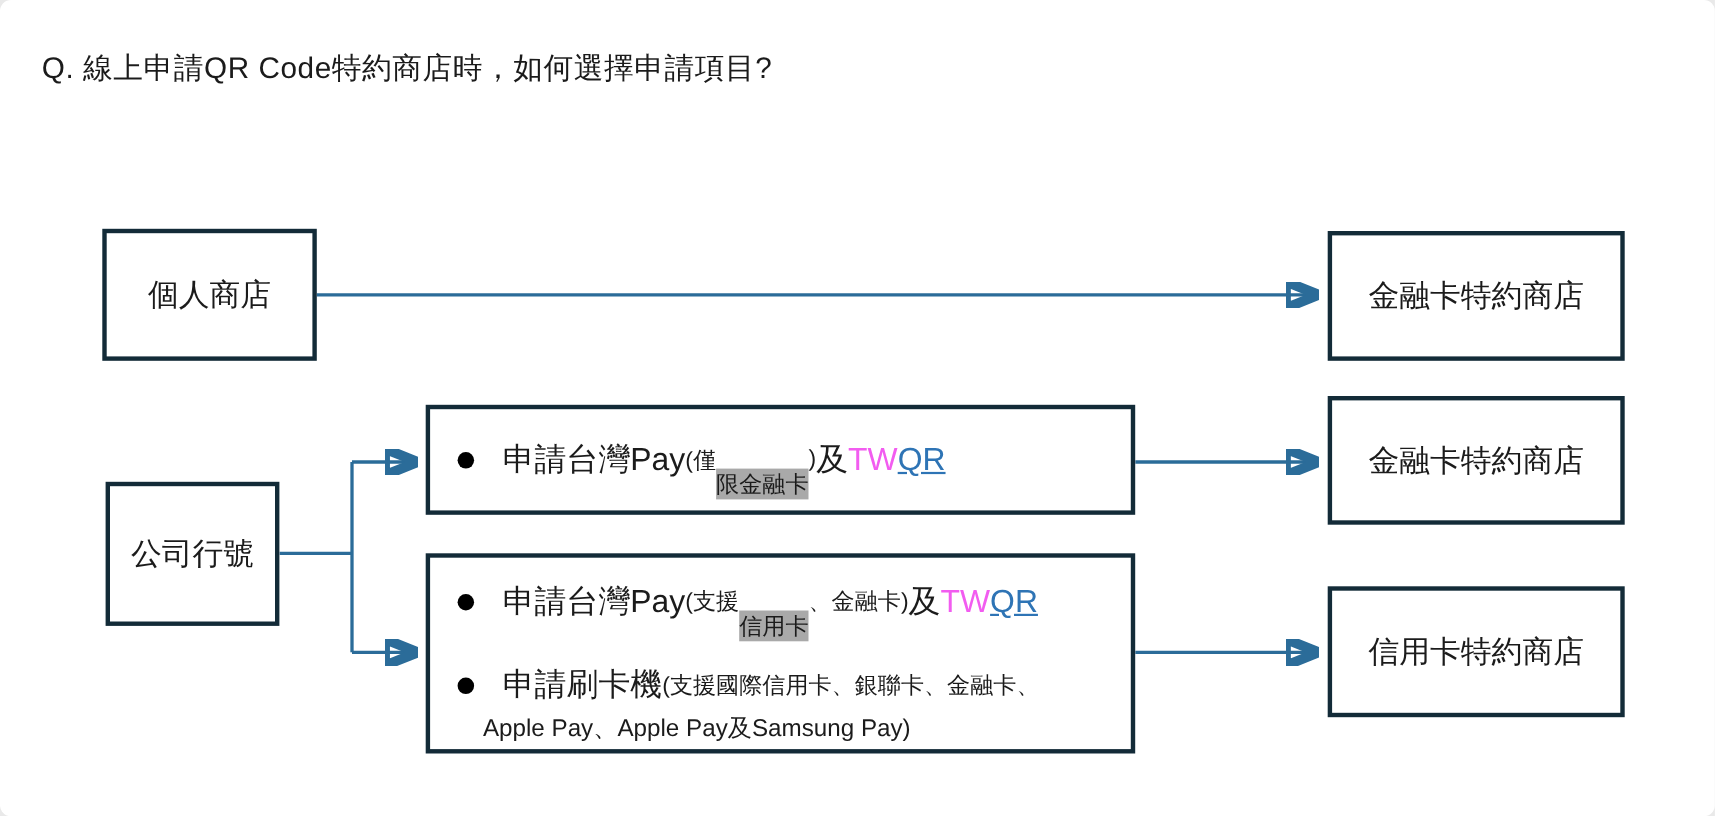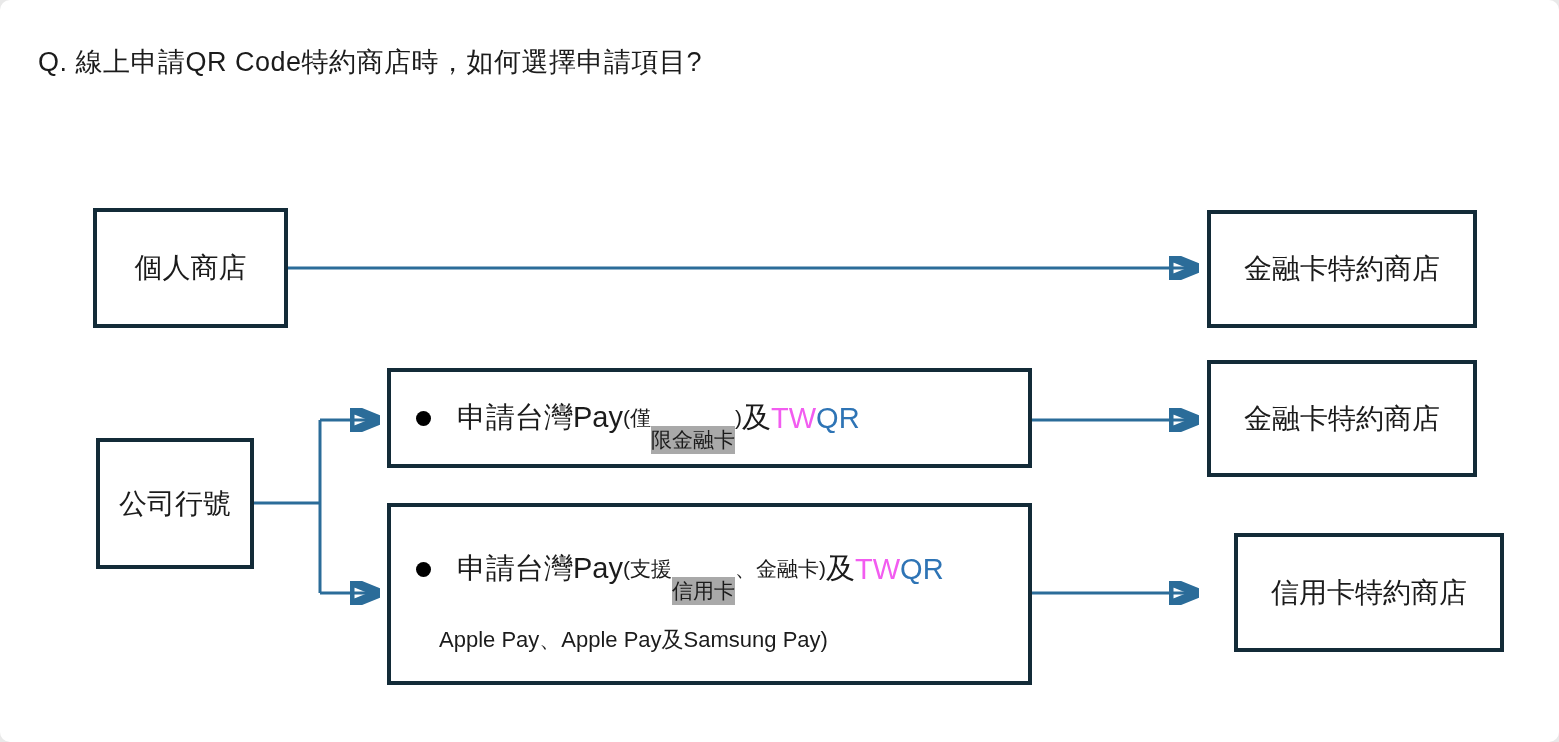--- a/index.html
+++ b/index.html
@@ -42,21 +42,21 @@
     justify-content:center;
     font-size:28px;
     color:var(--text);
     box-sizing:border-box;
     white-space:nowrap;
   }
   .node-left1{left:93px;top:208px;width:195px;height:120px;}
   .node-left2{left:96px;top:438px;width:158px;height:131px;justify-content:center;}
   .node-right1{left:1207px;top:210px;width:270px;height:118px;}
   .node-right2{left:1207px;top:360px;width:270px;height:117px;}
-  .node-right3{left:1234px;top:533px;width:270px;height:119px;}
+  .node-right3{left:1207px;top:533px;width:270px;height:119px;}
   .option-box{
     position:absolute;
     border:4px solid var(--box-border);
     background:#fff;
     box-sizing:border-box;
   }
   .option-box1{left:387px;top:368px;width:645px;height:100px;display:flex;align-items:center;}
   .option-box2{left:387px;top:503px;width:645px;height:182px;display:flex;flex-direction:column;justify-content:center;}
   .bullet-line{
     display:flex;
@@ -68,21 +68,21 @@
     width:15px;height:15px;
     border-radius:50%;
     background:var(--bullet);
     flex:0 0 15px;
     margin-right:26px;
   }
   .big{font-size:29px;}
   .small{font-size:21px;}
   .hl{background:var(--highlight-bg);margin-top:44px;}
   .tw{color:var(--tw-pink);}
-  .qr{color:var(--qr-blue);}
+  .qr{color:var(--qr-blue);text-decoration:underline;}
   .opt2-line1{margin-bottom:20px;}
   .opt2-line2{margin-bottom:4px;}
   .cont-line{
     padding-left:48px;
     font-size:22px;
     white-space:nowrap;
   }
   svg.connectors{
     position:absolute;
     left:0;top:0;
@@ -153,16 +153,21 @@
     <div class="bullet-line opt2-line1">
       <span class="bullet"></span>
       <span class="big">申請台灣Pay</span>
       <span class="small">(支援</span>
       <span class="small hl">信用卡</span>
       <span class="small">、金融卡)</span>
       <span class="big">及</span>
       <span class="big tw">TW</span>
       <span class="big qr">QR</span>
     </div>
+    <div class="bullet-line opt2-line2">
+      <span class="bullet"></span>
+      <span class="big">申請刷卡機</span>
+      <span class="small">(支援國際信用卡、銀聯卡、金融卡、</span>
+    </div>
     <div class="cont-line">Apple Pay、Apple Pay及Samsung Pay)</div>
   </div>
 
 </div>
 
 </body></html>

